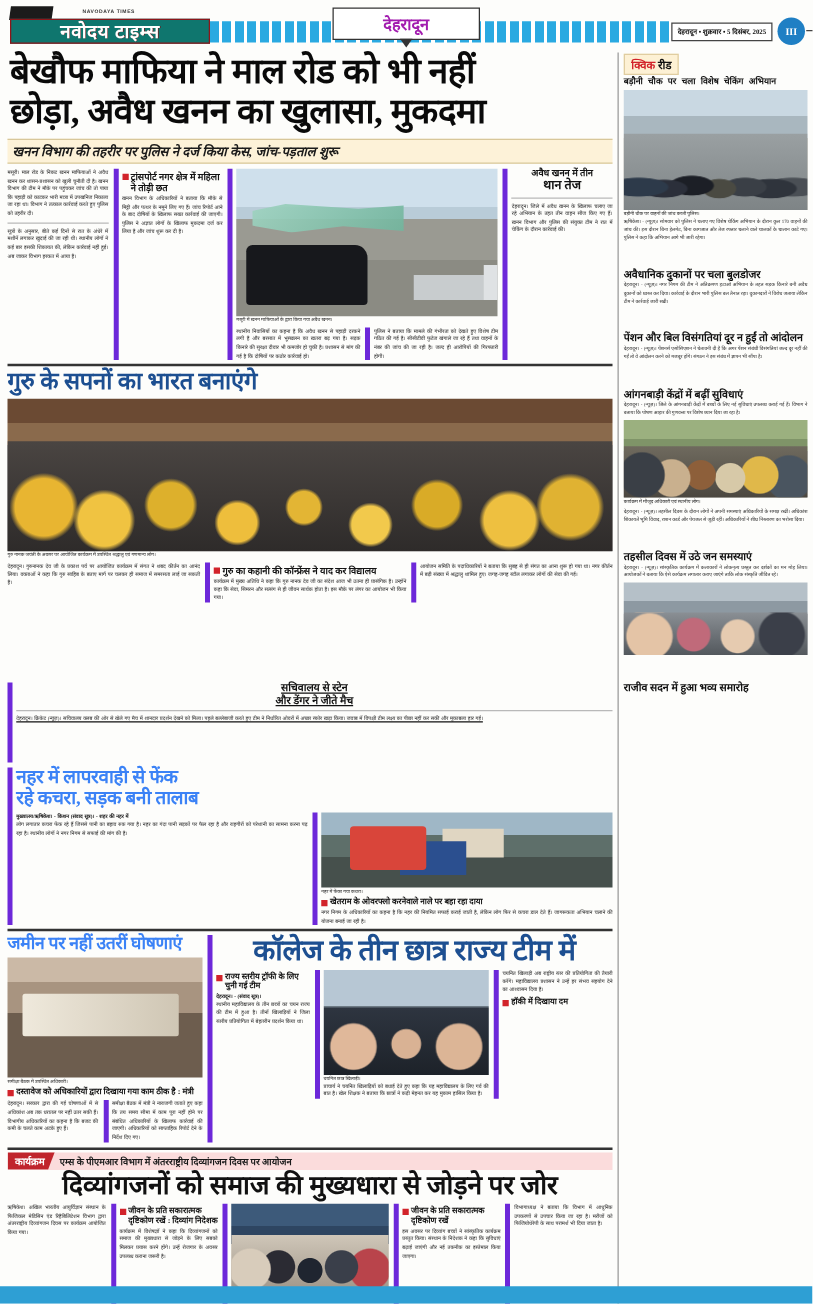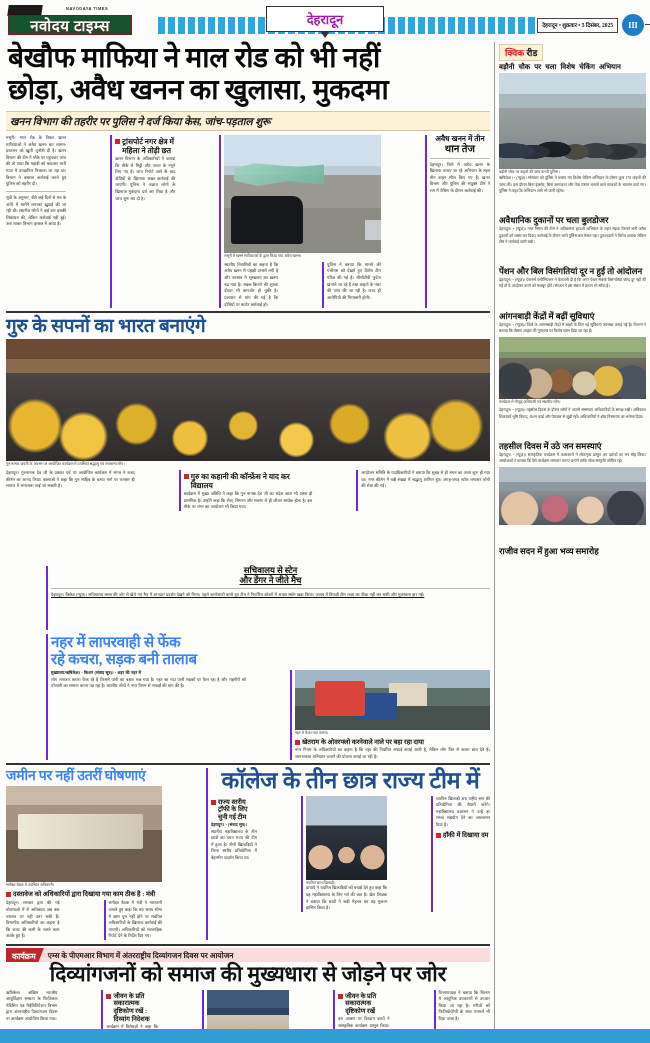--- a/index.html
+++ b/index.html
@@ -19,22 +19,22 @@
   .logo-wrap { position:relative; width:152px; height:30px; flex:0 0 auto; }
   .logo-tab {
     position:absolute; left:2px; top:-1px; width:34px; height:11px;
     background:#1b1b1b; transform:skewX(-8deg);
   }
   .logo-tagline {
     position:absolute; left:60px; top:0px; font-size:4px; letter-spacing:.5px;
     color:#333; font-family:"Liberation Sans", sans-serif; font-weight:700;
   }
   .logo-box {
-    position:absolute; left:2px; top:9px; width:124px; height:20px;
-    background:#14532d; border:1px solid #8d1519;
+    position:absolute; left:2px; top:9px; width:160px; height:20px;
+    background:#0f766e; border:1px solid #8d1519;
     display:flex; align-items:center; justify-content:center;
   }
   .logo-text {
     color:#fff; font-weight:700; font-size:15px; letter-spacing:.5px;
     font-family:"Liberation Sans", sans-serif; line-height:1;
     text-shadow:0.5px 0.5px 0 #7a1014;
   }
   .bar-strip {
     flex:1 1 auto; height:17px; margin-top:8px;
     background:repeating-linear-gradient(90deg,#29a9e1 0 7px,#ffffff 7px 10px);
@@ -82,21 +82,21 @@
   }
   .sec-head {
     font-size:19px; line-height:1.1; font-weight:700; color:#3b82f6; letter-spacing:-.2px;
   }
   .sec-head.blue { color:#1d4f91; }
   .col-head { font-size:12.5px; font-weight:700; line-height:1.12; color:#111; }
 
   
   .cols { display:flex; gap:4px; margin-top:3px; }
   .col { flex:1 1 0; min-width:0; }
-  .colsep { border-left:2px solid #6d28d9;margin-left:40px; }
+  .colsep { border-left:4px solid #6d28d9; }
 
   
   .txt { font-size:4.1px; line-height:1.62; text-align:justify; color:#2a2a2a;
          font-family:"Liberation Serif", serif; word-spacing:.3px; }
   .txt.b { font-weight:700; color:#111; }
   .rule { border-top:1px solid #b9b9b9; margin:3px 0; }
   .rule-thick { border-top:2px solid #333; margin:3px 0; }
 
   
   .bullet-head { display:flex; gap:2px; align-items:flex-start; margin:2px 0 1px; }

